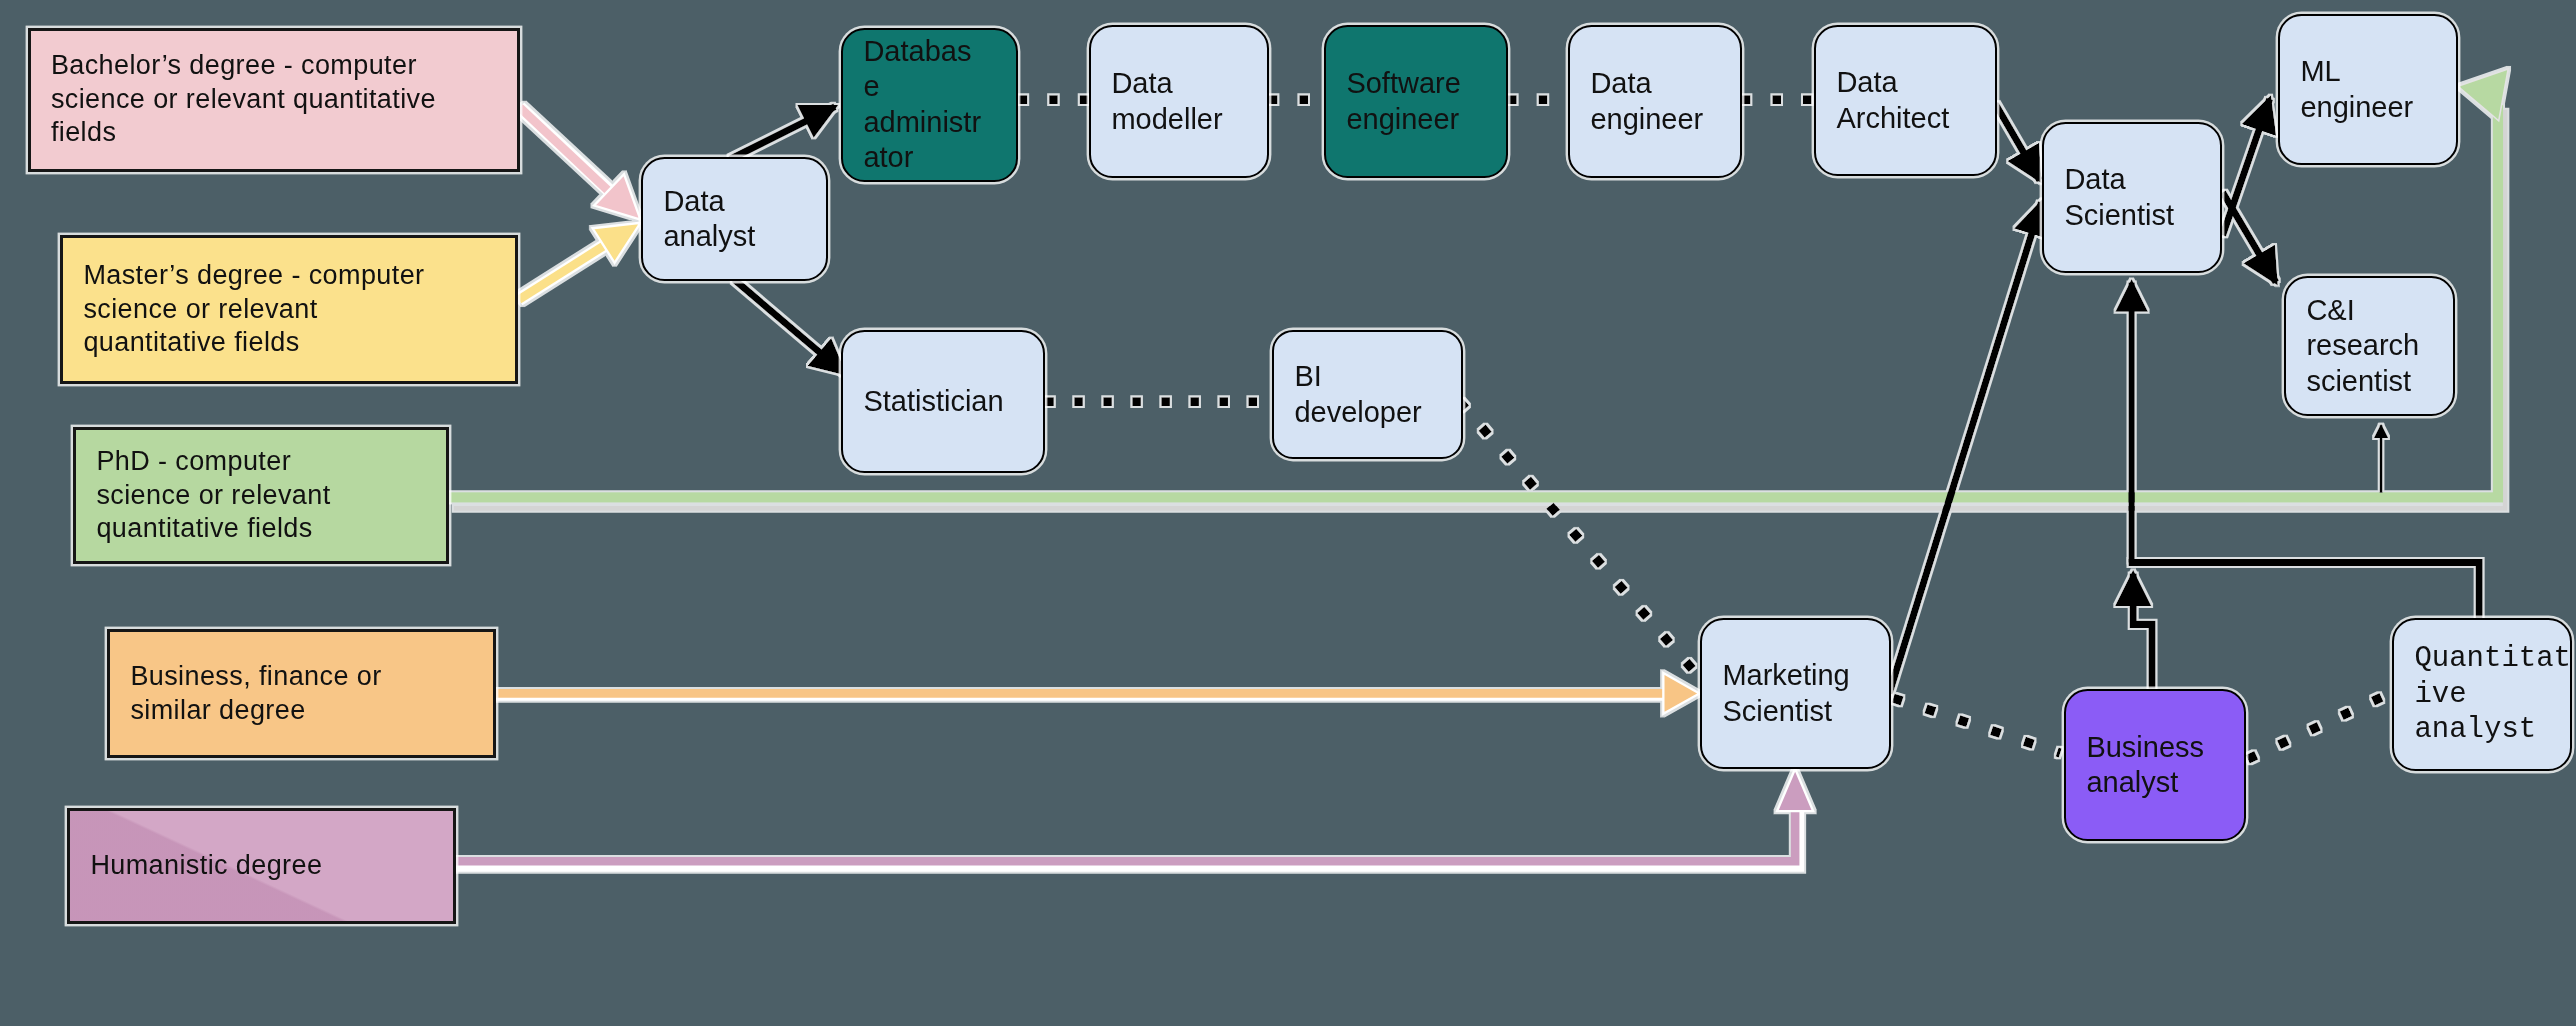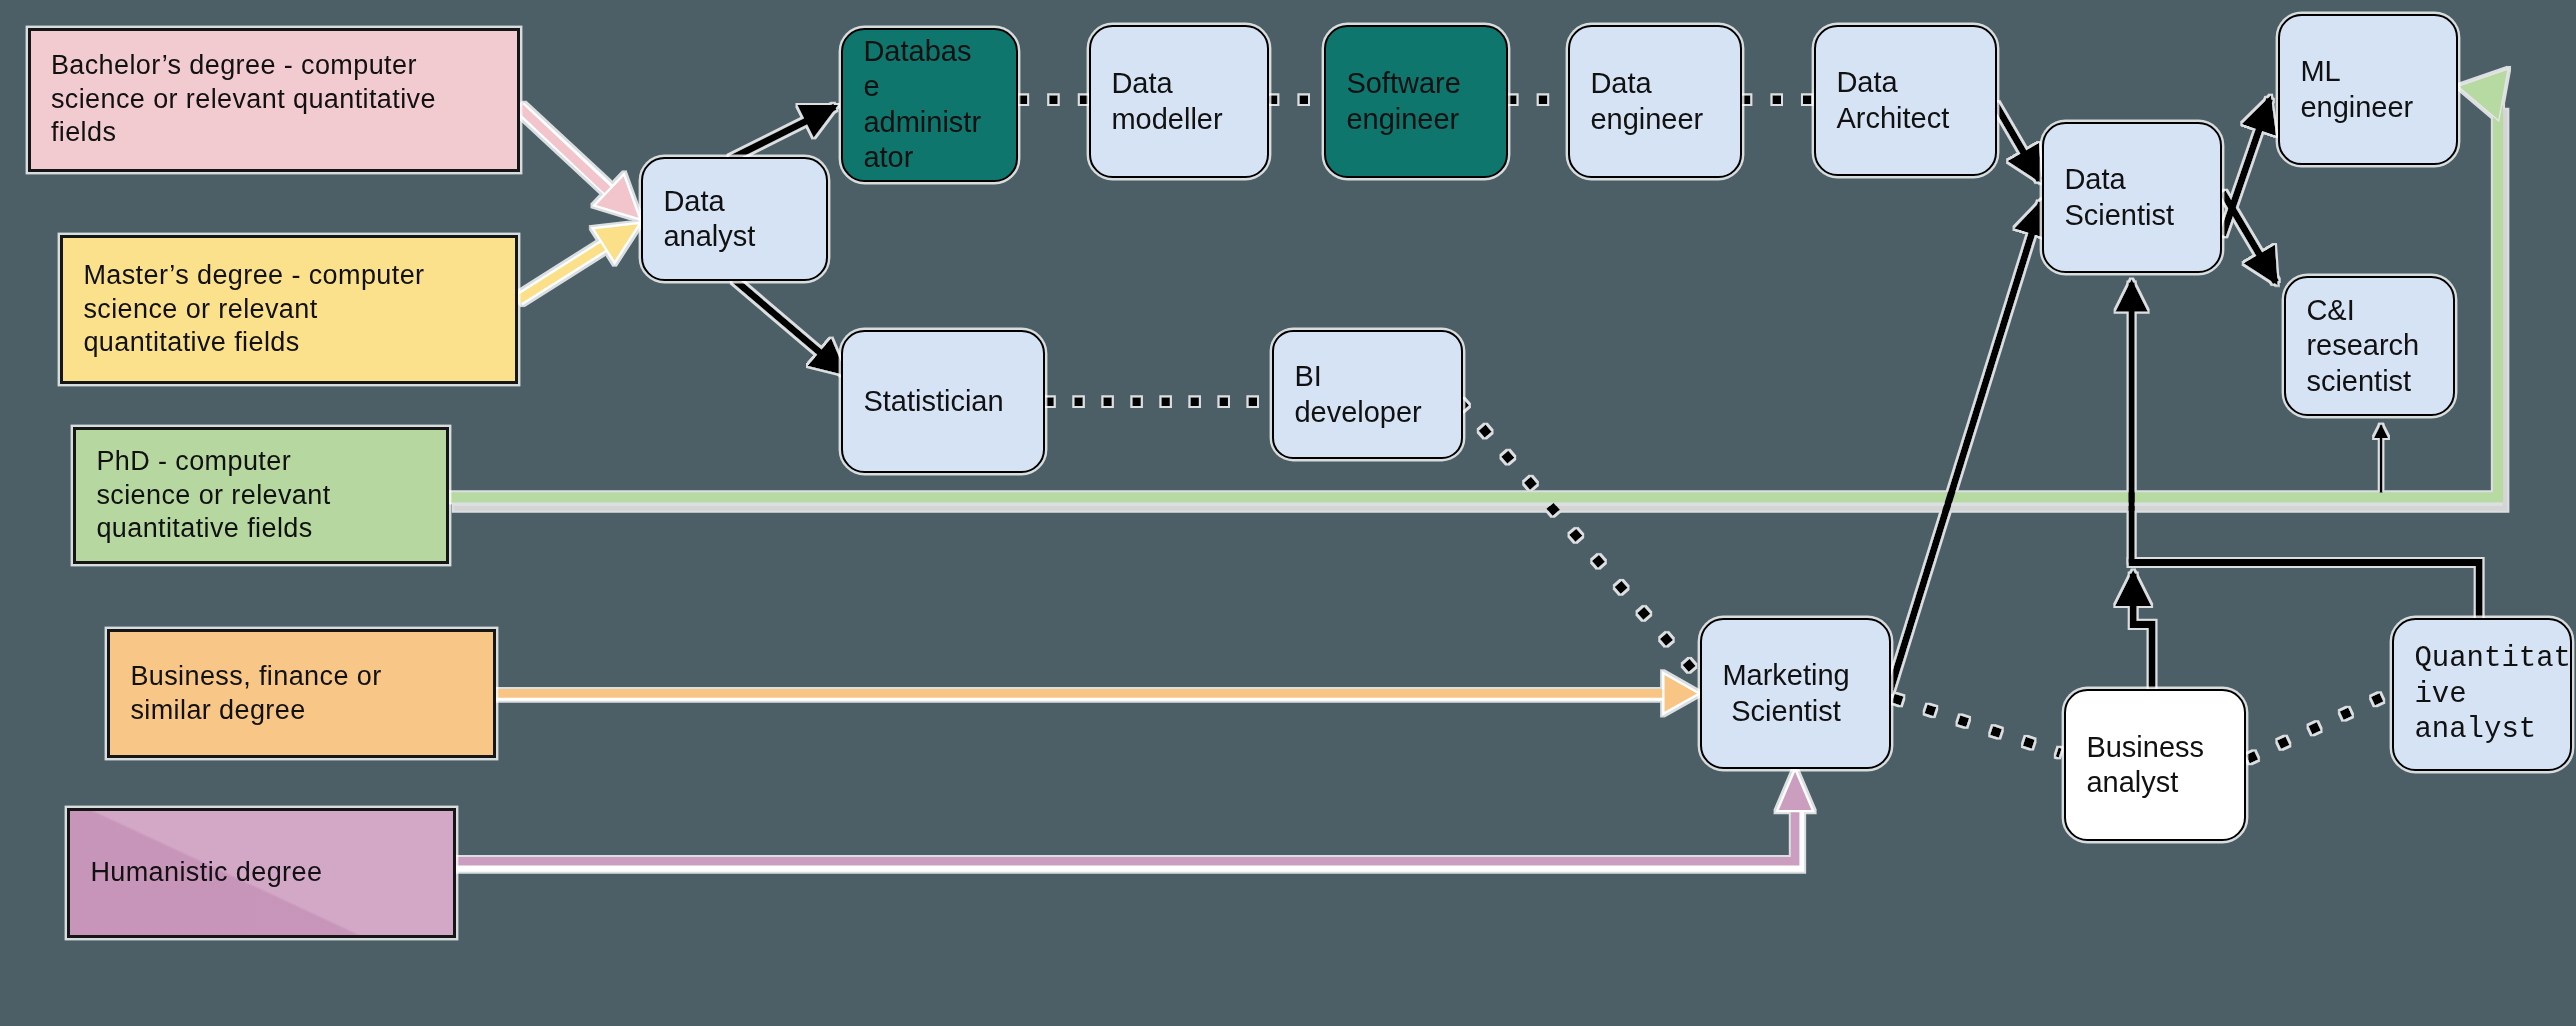--- a/index.html
+++ b/index.html
@@ -106,21 +106,21 @@
 science or relevant
 quantitative fields</div>
 
   <div class="node degree" style="left: 73px; top: 427px; width: 376px; height: 137px; background-color: rgb(182, 216, 160);">PhD - computer
 science or relevant
 quantitative fields</div>
 
   <div class="node degree" style="left: 67px; top: 629px; width: 389px; height: 129px; background-color: rgb(248, 198, 135); margin-left: 40px;">Business, finance or
 similar degree</div>
 
-  <div class="node degree humanistic-grad" style="left: 67px; top: 808px; width: 389px; height: 130px; background-color: rgb(211, 167, 198);">Humanistic degree</div>
+  <div class="node degree humanistic-grad" style="left: 67px; top: 808px; width: 389px; height: 116px; background-color: rgb(211, 167, 198);">Humanistic degree</div>
 
   <div class="node role" style="left: 641px; top: 157px; width: 187px; height: 124px; background-color: rgb(214, 227, 244);">Data
 analyst</div>
 
   <div class="node role" style="left: 841px; top: 27.5px; width: 177px; height: 154px; background-color: #0f766e;">Databas
 e
 administr
 ator</div>
 
   <div class="node role" style="left: 1089px; top: 25px; width: 180px; height: 153px; background-color: rgb(214, 227, 244);">Data
@@ -143,24 +143,24 @@
   <div class="node role" style="left: 2042px; top: 122px; width: 180px; height: 151px; background-color: rgb(214, 227, 244);">Data
 Scientist</div>
 
   <div class="node role" style="left: 2278px; top: 14px; width: 180px; height: 151px; background-color: rgb(214, 227, 244);">ML
 engineer</div>
 
   <div class="node role" style="left: 2284px; top: 276px; width: 171px; height: 140px; background-color: rgb(214, 227, 244);">C&amp;I
 research
 scientist</div>
 
-  <div class="node role" style="left: 1700px; top: 618px; width: 191px; height: 151px; background-color: rgb(214, 227, 244); text-align: center;">Marketing
+  <div class="node role" style="left: 1700px; top: 618px; width: 191px; height: 151px; background-color: rgb(214, 227, 244);">Marketing
 Scientist</div>
 
-  <div class="node role" style="left: 2064px; top: 689px; width: 182px; height: 152px; background-color: #ffffff;">Business
+  <div class="node role" style="left: 2064px; top: 689px; width: 182px; height: 152px; background-color: #8b5cf6;">Business
 analyst</div>
 
   <div class="node role" style="left: 2392px; top: 618px; width: 180px; height: 153px; background-color: rgb(214, 227, 244); font-family: Liberation Mono, monospace;">Quantitat
 ive
 analyst</div>
 
 </div>
 
 
 </body></html>

